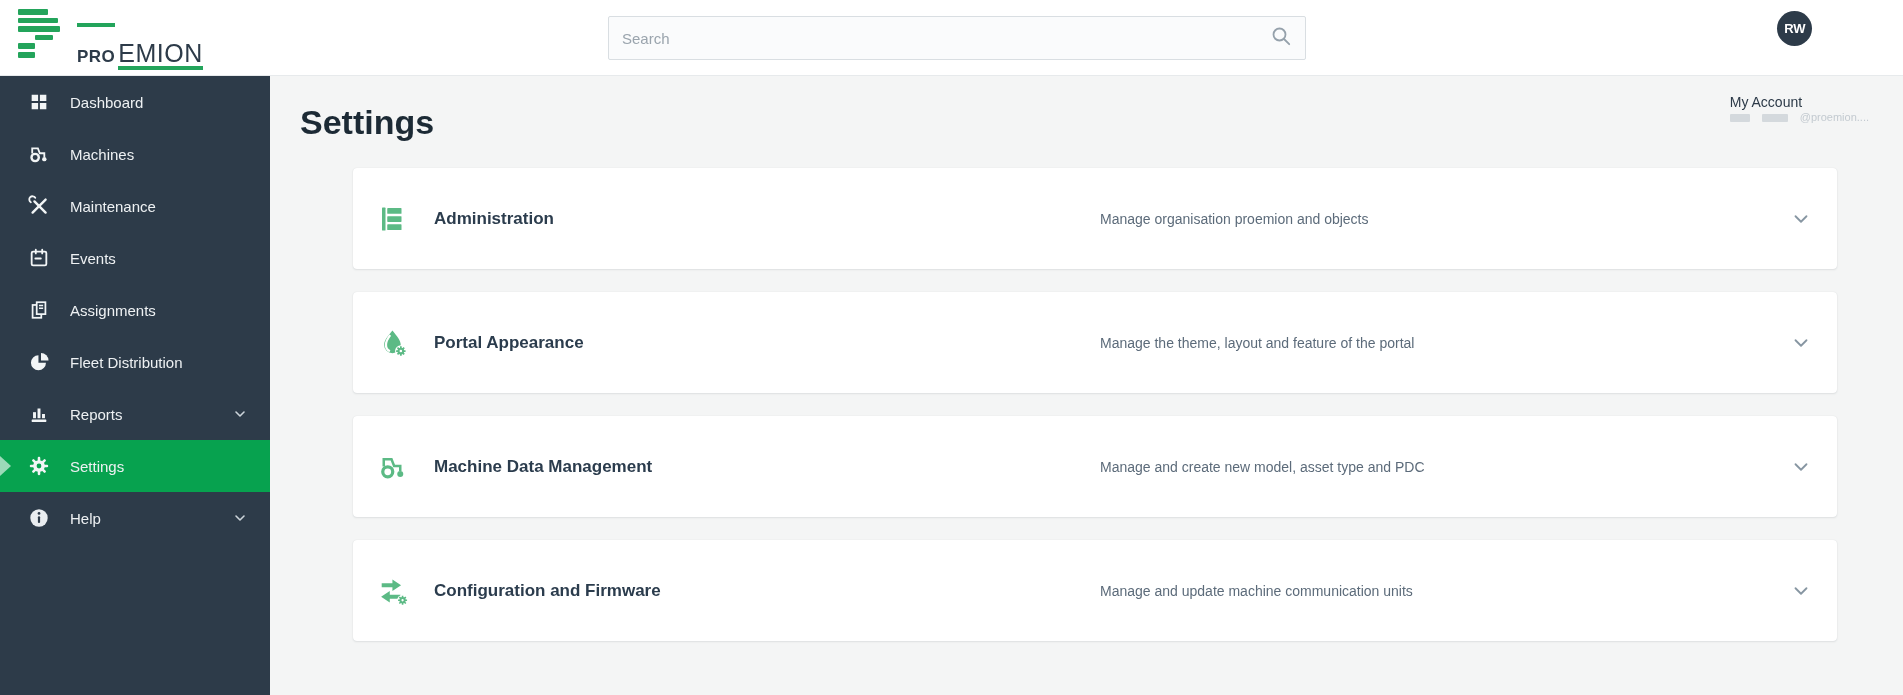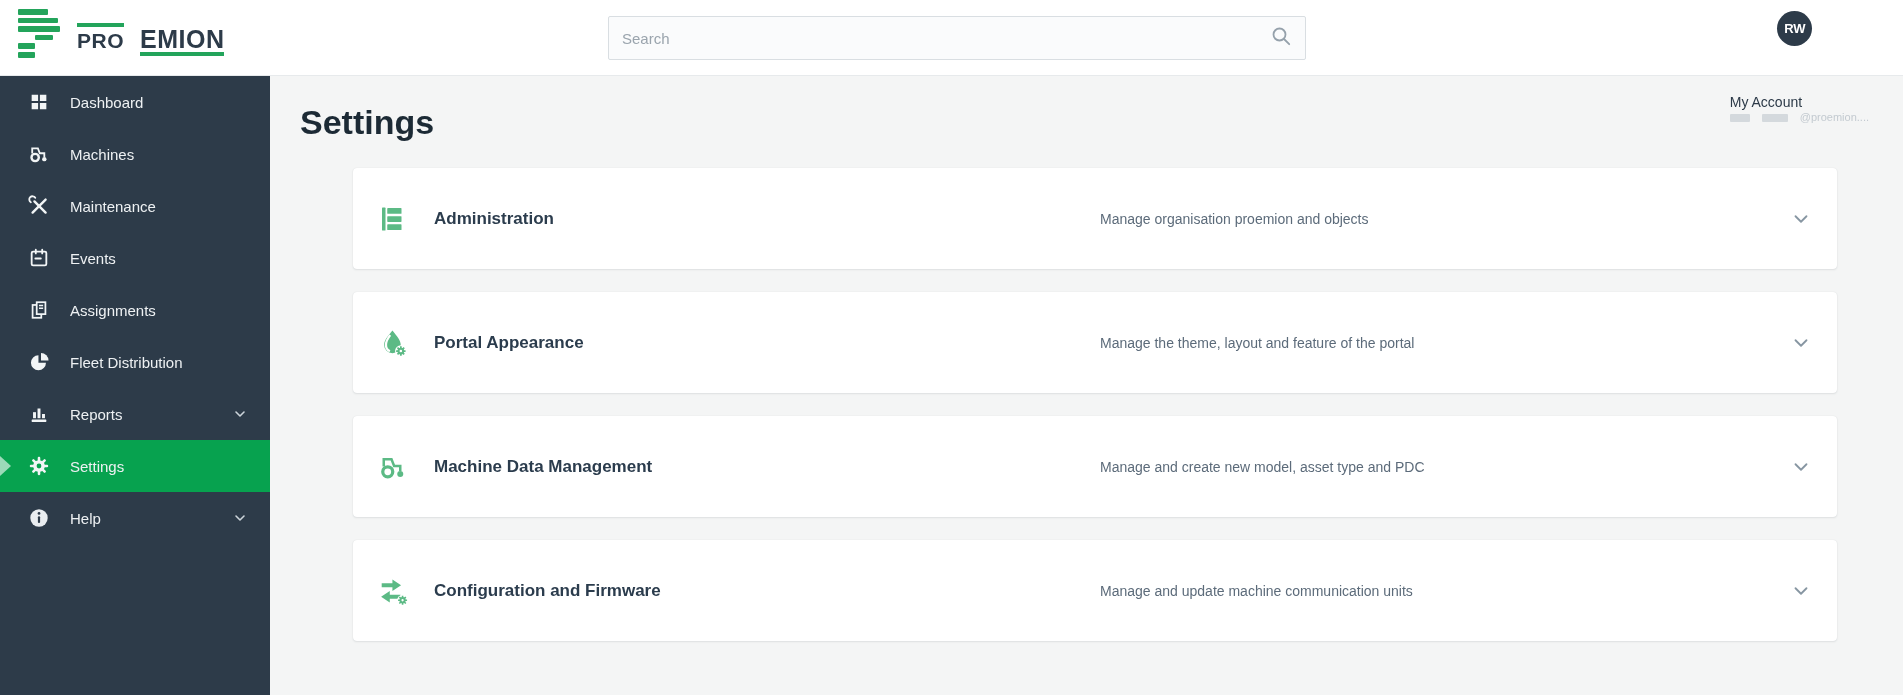--- a/index.html
+++ b/index.html
@@ -20,22 +20,22 @@
   .logo { position: absolute; left: 18px; top: 9px; height: 52px; display: flex; align-items: baseline; gap: 15px; cursor: pointer; }
   .logo-bars { position: relative; width: 44px; height: 48px; align-self: flex-start; }
   .logo-bars .bar { position: absolute; height: 5.5px; background: #23a45b; border-radius: 1px; }
   .bar1 { top: 0;    left: 0;  width: 30px; }
   .bar2 { top: 8.6px; left: 0;  width: 40px; }
   .bar3 { top: 17.2px;left: 0;  width: 42px; }
   .bar4 { top: 25.8px;left: 17px; width: 18px; }
   .bar5 { top: 34.4px;left: 0;  width: 17px; }
   .bar6 { top: 43px;  left: 0;  width: 17px; }
   .logo-text { display: flex; align-items: baseline; margin-top: 14px; }
-  .logo-pro  { font-size: 21px; font-weight: 700; color: #2d3b49; letter-spacing: .5px; border-top: 4px solid #23a45b; padding-top: 3px; line-height: 1; }
-  .logo-emion{ font-size: 25px; font-weight: 700; color: #2d3b49; letter-spacing: .5px; border-bottom: 4px solid #23a45b; line-height: 1; margin-left: 16px; }
+  .logo-pro  { font-size: 17px; font-weight: 700; color: #2d3b49; letter-spacing: .5px; border-top: 4px solid #23a45b; padding-top: 21px; line-height: 1; }
+  .logo-emion{ font-size: 25px; font-weight: 400; color: #2d3b49; letter-spacing: .5px; border-bottom: 4px solid #23a45b; line-height: 1; margin-left: 3px; }
 
   .search-box { position: absolute; left: 608px; top: 16px; width: 698px; height: 44px; }
   .search-box input {
     width: 100%; height: 100%; background: #fafbfc;
     border: 1px solid #d9dee2; border-radius: 2px;
     padding: 0 46px 0 13px; font-size: 15px; color: #3a4652;
     font-family: "Liberation Sans", sans-serif; outline: none;
   }
   .search-box input::placeholder { color: #9aa4ad; }
   .search-icon { position: absolute; right: 13px; top: 8px; width: 24px; height: 24px; color: #95a1ab; cursor: pointer; }

